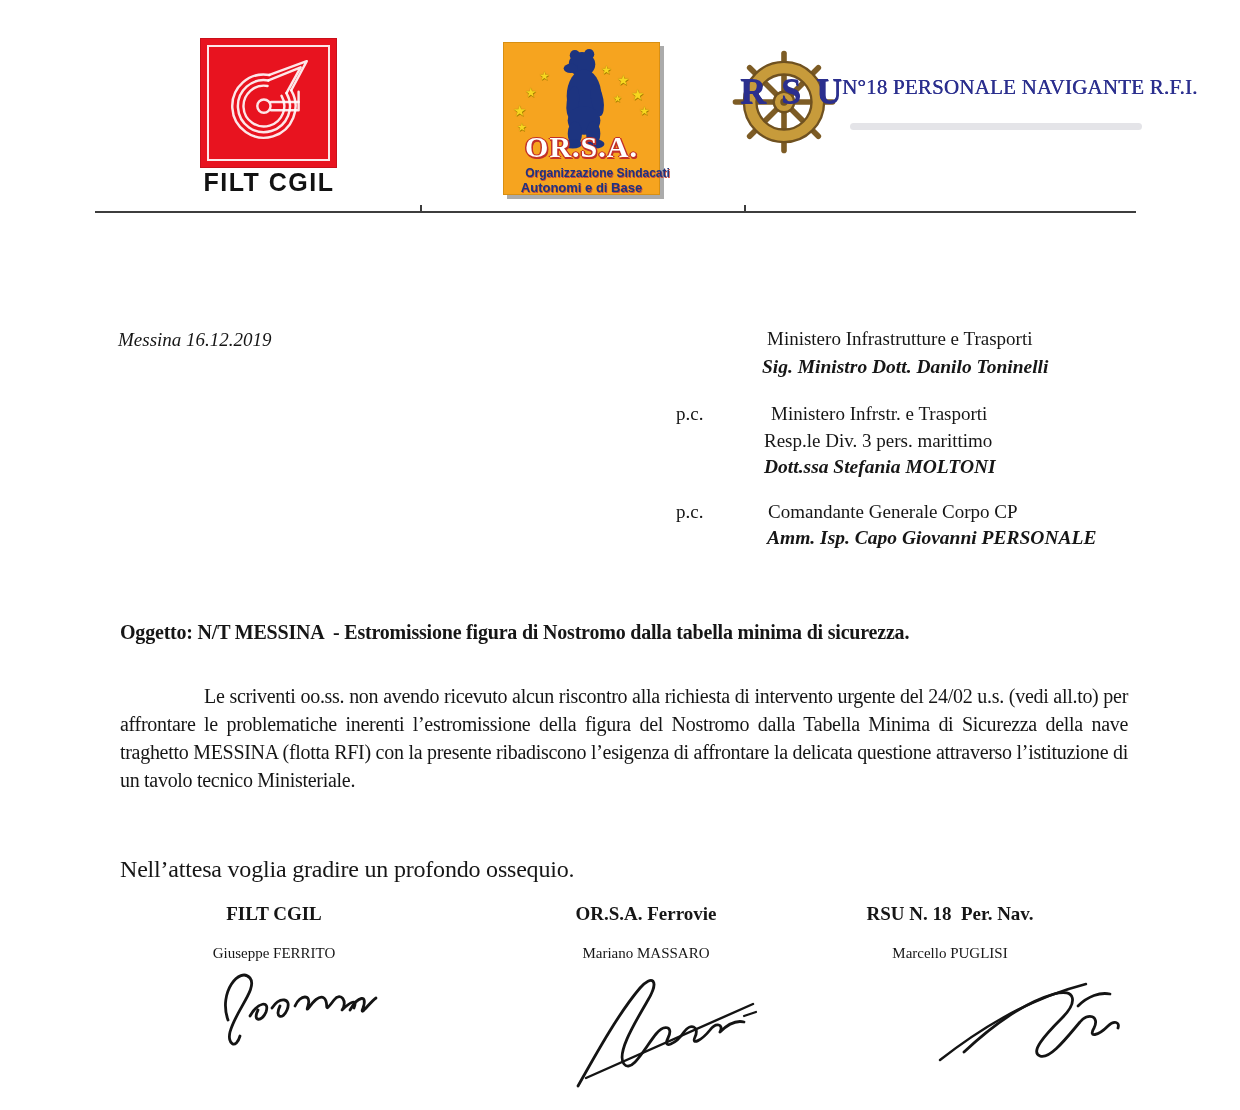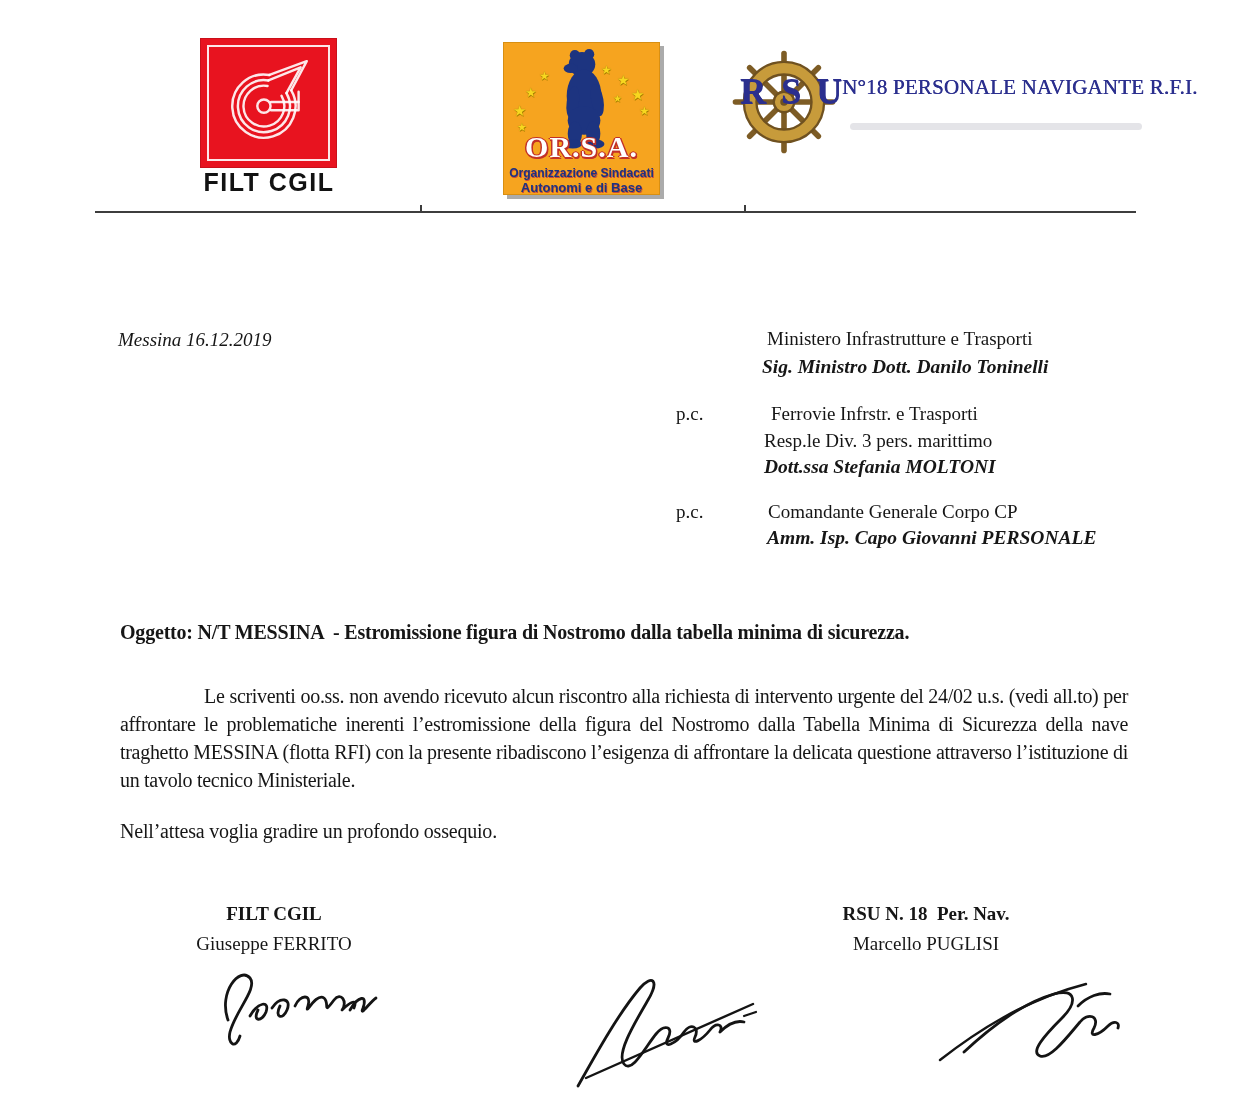--- a/index.html
+++ b/index.html
@@ -22,21 +22,21 @@
   .st1{left:10px;top:62px;font-size:15px;} .st2{left:22px;top:44px;font-size:13px;}
   .st3{left:36px;top:28px;font-size:12px;} .st4{left:14px;top:80px;font-size:11px;}
   .st5{left:98px;top:22px;font-size:12px;} .st6{left:114px;top:32px;font-size:14px;}
   .st7{left:128px;top:46px;font-size:15px;}.st8{left:136px;top:63px;font-size:12px;}
   .st9{left:110px;top:52px;font-size:10px;}
   .orsa-acronym{position:absolute;left:0;top:88px;width:100%;text-align:center;
                 font-weight:bold;font-size:30px;letter-spacing:1px;color:#ffffff;
                 text-shadow:-1.5px 0 #c23128,1.5px 0 #c23128,0 -1.5px #c23128,0 1.5px #c23128,1.5px 1.5px #c23128;}
   .orsa-sub{position:absolute;left:0;width:100%;text-align:center;font-family:"Liberation Sans",sans-serif;
             font-weight:bold;color:#1d3480;text-shadow:.7px .7px 0 #c84a3a;}
-  .orsa-sub1{top:124px;font-size:12px;} .orsa-sub2{top:138px;font-size:13px;}
+  .orsa-sub1{top:124px;font-size:12px;margin-left:16px;} .orsa-sub2{top:138px;font-size:13px;}
 
   .wheel{position:absolute;left:728px;top:46px;width:112px;height:112px;}
   .rsu-letters{position:absolute;left:740px;top:70px;font-weight:bold;font-size:36px;
                letter-spacing:3px;color:#2b2f8e;text-shadow:.5px .5px 0 #2b2f8e;white-space:pre;}
   .rsu-title{position:absolute;left:842px;top:75px;font-weight:normal;font-size:21px;
              color:#2b2f8e;letter-spacing:.2px;text-shadow:.4px 0 0 #2b2f8e;}
   .rsu-artifact{position:absolute;left:850px;top:123px;width:292px;height:7px;background:#e4e4e8;border-radius:4px;}
 
   .divider{position:absolute;left:95px;top:211px;width:1041px;height:2px;background:#3d3d3d;}
   .tick{position:absolute;top:205px;width:2px;height:8px;background:#3d3d3d;}
@@ -49,27 +49,27 @@
   .r1l1{left:767px;top:328px;} .r1l2{left:762px;top:356px;}
   .pc1{left:676px;top:403px;}  .c1l1{left:771px;top:403px;}
   .c1l2{left:764px;top:430px;} .c1l3{left:764px;top:456px;}
   .pc2{left:676px;top:501px;}  .c2l1{left:768px;top:501px;}
   .c2l2{left:767px;top:527px;}
 
   .subject{position:absolute;left:120px;top:621px;width:1015px;font-weight:bold;font-size:20px;
            letter-spacing:-.2px;white-space:pre-wrap;}
   .body-par{position:absolute;left:120px;top:682px;width:1008px;font-size:20px;line-height:28px;
             text-align:justify;text-indent:84px;letter-spacing:-.3px;}
-  .closing{position:absolute;left:120px;top:820px;font-size:20px;letter-spacing:-.2px;}
+  .closing{position:absolute;left:120px;top:856px;font-size:24px;letter-spacing:-.2px;}
 
   
   .sig-col{position:absolute;top:903px;text-align:center;}
-  .sc1{left:158px;width:232px;} .sc2{left:528px;width:236px;} .sc3{left:802px;width:248px;}
+  .sc1{left:158px;width:232px;} .sc2{left:528px;width:236px;} .sc3{left:826px;width:248px;}
   .sig-org{font-weight:bold;font-size:19px;white-space:pre-wrap;}
-  .sig-name{font-size:19px;margin-top:8px;}
+  .sig-name{font-size:15px;margin-top:20px;}
   .sig-svg{position:absolute;}
   .sg1{left:200px;top:958px;width:195px;height:108px;}
   .sg2{left:548px;top:962px;width:232px;height:132px;}
   .sg3{left:928px;top:972px;width:202px;height:102px;}
 </style>
 </head>
 <body>
 
 <div class="page">
 
@@ -141,35 +141,39 @@
   <div class="divider"></div>
   <div class="tick tick1"></div>
   <div class="tick tick2"></div>
 
   <div class="date">Messina 16.12.2019</div>
 
   <div class="addr r1l1">Ministero Infrastrutture e Trasporti</div>
   <div class="addr bi r1l2">Sig. Ministro Dott. Danilo Toninelli</div>
 
   <div class="addr pc1">p.c.</div>
-  <div class="addr c1l1">Ferrovie Infrstr. e Trasporti</div>
+  <div class="addr c1l1">Ministero Infrstr. e Trasporti</div>
   <div class="addr c1l2">Resp.le Div. 3 pers. marittimo</div>
   <div class="addr bi c1l3">Dott.ssa Stefania MOLTONI</div>
 
   <div class="addr pc2">p.c.</div>
   <div class="addr c2l1">Comandante Generale Corpo CP</div>
   <div class="addr bi c2l2">Amm. Isp. Capo Giovanni PERSONALE</div>
 
   <div class="subject">Oggetto: N/T MESSINA  - Estromissione figura di Nostromo dalla tabella minima di sicurezza.</div>
   <div class="body-par">Le scriventi oo.ss. non avendo ricevuto alcun riscontro alla richiesta di intervento urgente del 24/02 u.s. (vedi all.to) per affrontare le problematiche inerenti l’estromissione della figura del Nostromo dalla Tabella Minima di Sicurezza della nave traghetto MESSINA (flotta RFI) con la presente ribadiscono l’esigenza di affrontare la delicata questione attraverso l’istituzione di un tavolo tecnico Ministeriale.</div>
   <div class="closing">Nell’attesa voglia gradire un profondo ossequio.</div>
 
   <div class="sig-col sc1">
     <div class="sig-org">FILT CGIL</div>
     <div class="sig-name">Giuseppe FERRITO</div>
+  </div>
+  <div class="sig-col sc2">
+    <div class="sig-org">OR.S.A. Ferrovie</div>
+    <div class="sig-name">Mariano MASSARO</div>
   </div>
   <div class="sig-col sc3">
     <div class="sig-org">RSU N. 18  Per. Nav.</div>
     <div class="sig-name">Marcello PUGLISI</div>
   </div>
 
   <svg class="sig-svg sg1" viewBox="0 0 195 108" fill="none" stroke="#141414" stroke-width="2.8" stroke-linecap="round" stroke-linejoin="round">
     <path d="M28 62 C18 34 40 8 50 20 C58 30 36 52 30 74 C27 86 36 92 40 78"></path>
     <path d="M50 58 C58 44 70 42 66 54 C62 64 52 64 58 52"></path>
     <path d="M72 50 C80 38 92 40 87 52 C83 62 74 60 80 48"></path>

